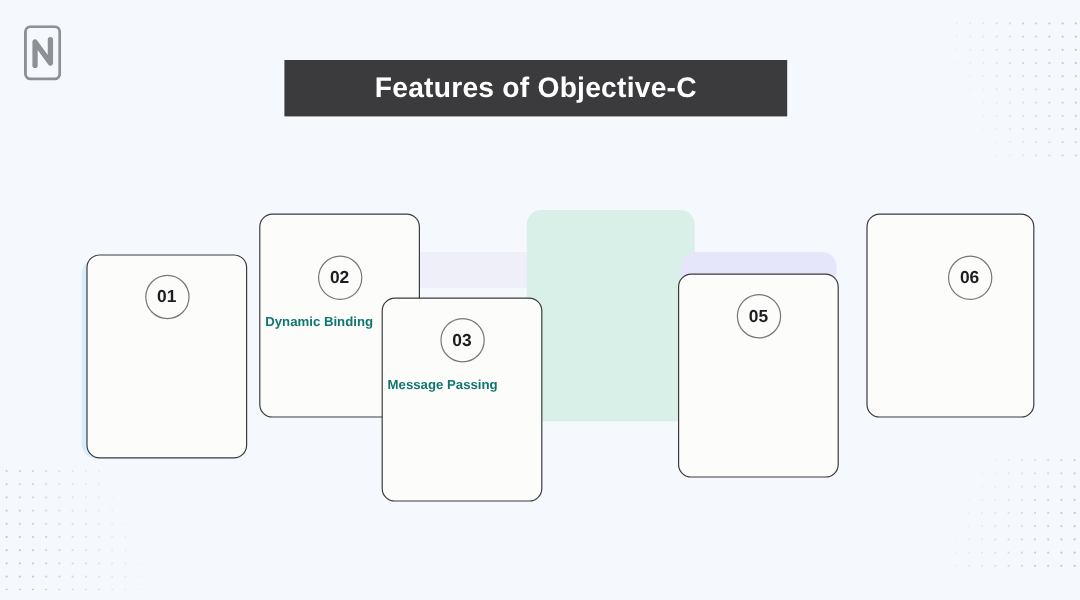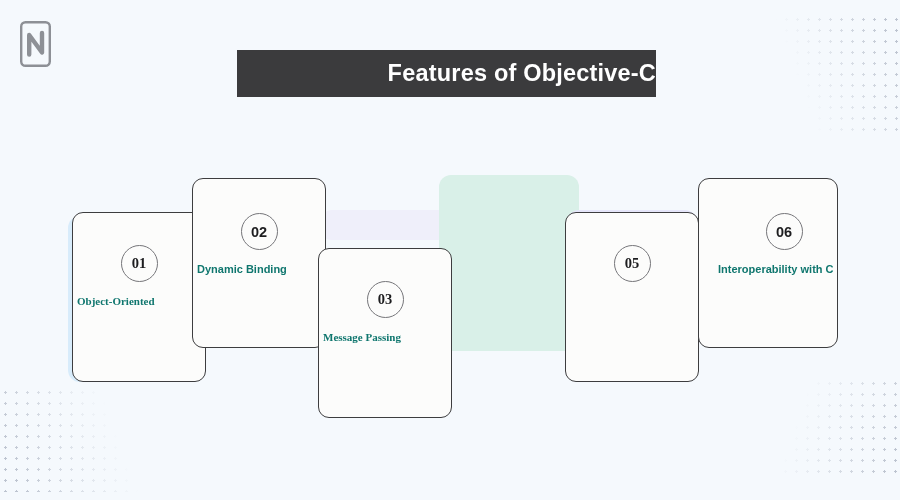--- a/index.html
+++ b/index.html
@@ -68,21 +68,21 @@
   
   #title-bar {
     position: absolute;
     left: 237px;
     top: 50px;
     width: 419px;
     height: 47px;
     background: #3b3b3d;
     display: flex;
     align-items: center;
-    justify-content: flex-end;
+    justify-content: center;
   }
   #title-text {
     color: #ffffff;
     font-size: 23.5px;
     font-weight: bold;
     letter-spacing: 0.2px;
     white-space: nowrap;
   }
 
   
@@ -124,22 +124,22 @@
     width: 124px;
     text-align: left;
     font-size: 11px;
     font-weight: bold;
     color: #0f766e;
     line-height: 1.42;
     word-break: break-word;
   }
 
   
-  .card.low  { top: 212px; padding-top: 32px; font-family: Liberation Serif, serif; }
-  .card.high { top: 178px; padding-top: 34px; }
+  .card.low  { top: 212px; padding-top: 16px; }
+  .card.high { top: 178px; padding-top: 34px; margin-left: 24px; }
 </style>
 </head>
 <body>
 
 <div id="stage">
 
   <div class="dots dots-tr"></div>
   <div class="dots dots-bl"></div>
   <div class="dots dots-br"></div>
 
@@ -149,39 +149,37 @@
     <rect x="7.4" y="10.2" width="16.4" height="25.4" fill="#f5f9fd" opacity="0"></rect>
   </svg>
 
   <div id="title-bar">
     <span id="title-text">Features of Objective-C</span>
   </div>
 
   <div class="accent" style="left:68px; top:216px; width:134px; height:166px; background:#d8ecfb;"></div>
   <div class="card low" style="left:72px; top:212px;">
     <div class="num-circle">01</div>
-    <div class="card-label">Object-Oriented</div>
   </div>
 
   <div class="card high" style="left:192px;">
     <div class="num-circle">02</div>
     <div class="card-label">Dynamic Binding</div>
   </div>
 
   <div class="accent" style="left:320px; top:210px; width:130px; height:30px; background:#efeffa;"></div>
   <div class="card low" style="left:318px;margin-top:36px;">
     <div class="num-circle">03</div>
     <div class="card-label">Message Passing</div>
   </div>
 
   <div class="accent" style="left:439px; top:175px; width:140px; height:176px; background:#d9f0e8;"></div>
 
   <div class="accent" style="left:567px; top:210px; width:130px; height:30px; background:#e6e6fa;"></div>
-  <div class="card low" style="left:565px;">
+  <div class="card low" style="left:565px;margin-top:16px;">
     <div class="num-circle">05</div>
   </div>
 
   <div class="card high" style="left:698px; width:140px;padding-left:32px;">
     <div class="num-circle">06</div>
-    <div class="card-label" style="width:132px;">Interoperability with C</div>
   </div>
 
 </div>
 
 </body></html>

